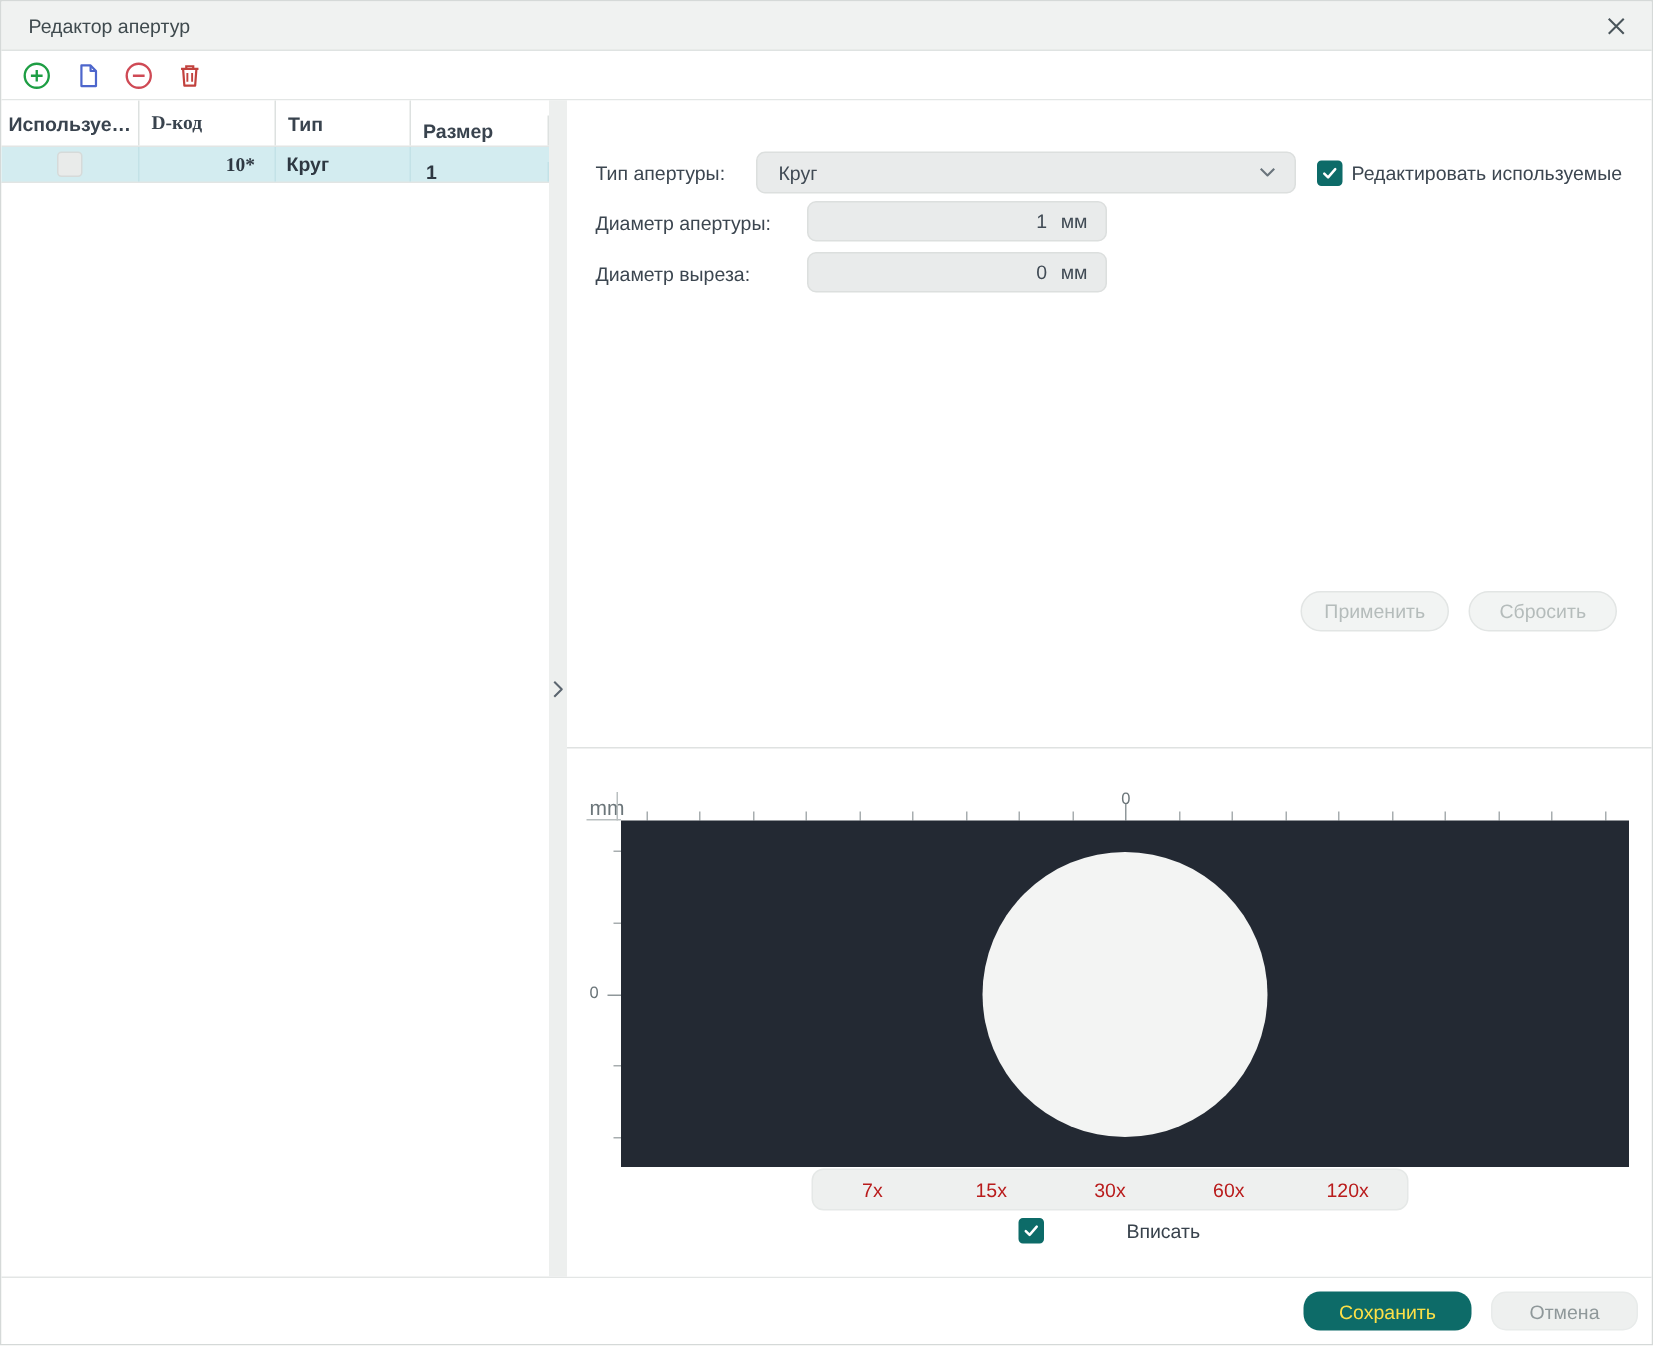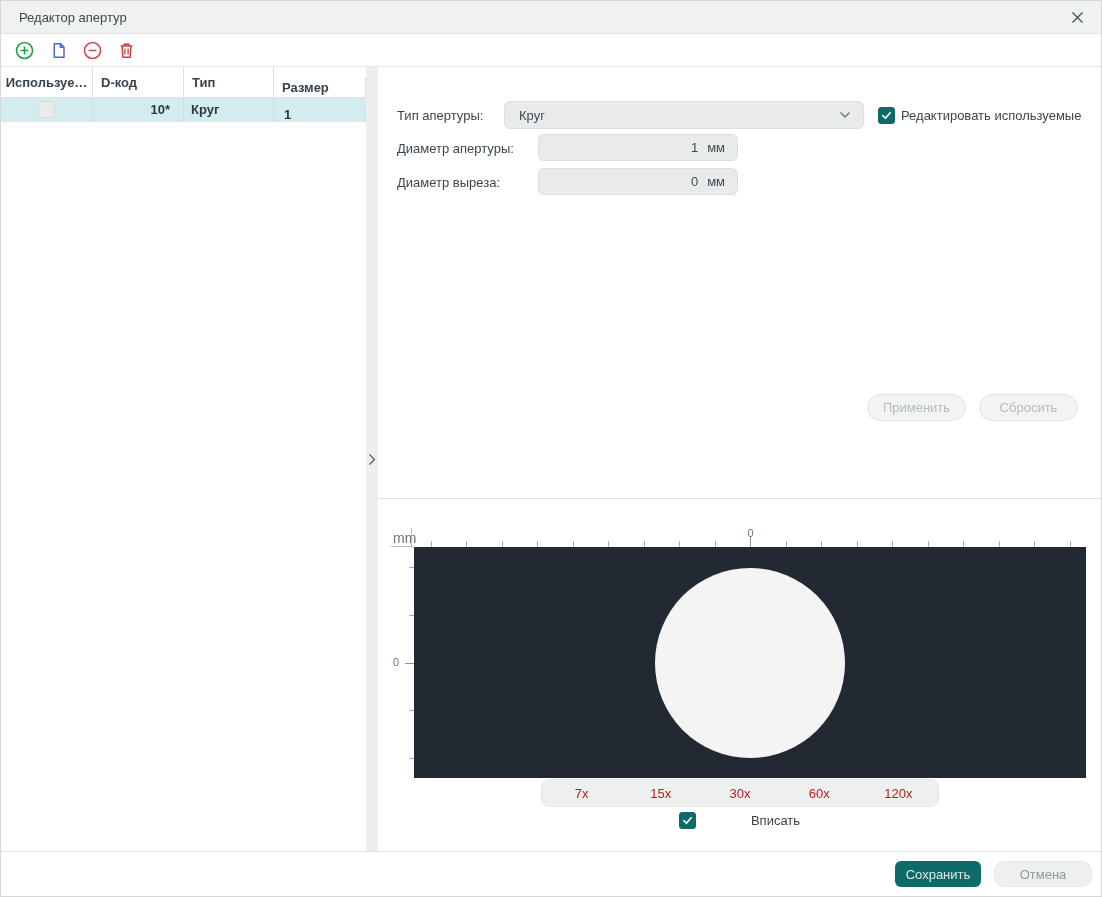--- a/index.html
+++ b/index.html
@@ -17,21 +17,21 @@
   .tool-icon { width:24px; height:24px; display:flex; align-items:center; justify-content:center; cursor:pointer; }
 
   
   .main { flex:1; display:flex; min-height:0; }
   .table-panel { width:365px; background:#fff; flex:0 0 auto; }
   .grid-header { display:flex; height:31px; border-bottom:1px solid #e2e5e4; }
   .grid-header .hcell { border-right:1px solid #dde1e0; display:flex; align-items:center; padding:0 8px; font-weight:600; color:#39434e; white-space:nowrap; overflow:hidden; }
   .grid-row { display:flex; height:24px; background:#d3ecf0; border-bottom:1px solid #e2e5e4; }
   .grid-row .cell { border-right:1px solid #c3e2e7; display:flex; align-items:center; font-weight:700; color:#2e3842; }
   .c0 { width:92px; justify-content:center; }
-  .c1 { width:91px; justify-content:flex-end; padding-right:13px; }
+  .c1 { width:91px; justify-content:flex-end; padding-right:13px;font-family:Liberation Serif, serif; }
   .c2 { width:90px; padding-left:7px; }
   .c3 { width:92px; padding-left:10px;margin-top:10px; }
   .row-checkbox { width:17px; height:17px; background:#e9ebea; border:1px solid #d6dad9; border-radius:3px; }
 
   .splitter { width:12px; background:#edefee; flex:0 0 auto; display:flex; align-items:center; justify-content:center; cursor:pointer; }
 
   .right-panel { flex:1; position:relative; background:#fff; }
   .form-label { position:absolute; left:19px; color:#3c4650; }
   .dropdown { position:absolute; left:126px; top:34px; width:360px; height:28px; background:#e9ebeb; border:1px solid #dcdfde; border-radius:6px; display:flex; align-items:center; padding:0 12px 0 14px; color:#414b55; cursor:pointer; }
   .dropdown .dd-spacer { flex:1; }
@@ -57,21 +57,21 @@
   .vtick.major { width:9px; background:#8f979a; }
   .preview-canvas { position:absolute; left:36px; top:480px; width:672px; height:231px; background:#232933; overflow:hidden; cursor:crosshair; }
   .aperture-shape { position:absolute; left:241px; top:21px; width:190px; height:190px; border-radius:50%; background:#f3f4f3; }
   .zoom-bar { position:absolute; left:163px; top:712px; width:398px; height:28px; background:#eef0ef; border:1px solid #e5e8e7; border-radius:8px; display:flex; }
   .zoom-seg { flex:1; display:flex; align-items:center; justify-content:center; color:#b91c1c; cursor:pointer; }
   .fit-row { position:absolute; left:0; top:745px; width:100%; display:flex; align-items:center; justify-content:center; gap:7px; }
   .fit-row .fit-label { color:#38424c;margin-left:48px; }
 
   
   .bottom-bar { height:45px; border-top:1px solid #e3e6e5; background:#fff; display:flex; align-items:center; justify-content:flex-end; gap:13px; padding-right:9px; flex:0 0 auto; }
-  .btn-primary { width:86px; height:26px; background:#0d6b68; color:#e5e5e5; border:none; border-radius:6px; display:flex; align-items:center; justify-content:center; cursor:pointer; }
+  .btn-primary { width:112px; height:26px; background:#0d6b68; color:#fde047; border:none; border-radius:11px; display:flex; align-items:center; justify-content:center; cursor:pointer; }
   .btn-cancel { width:98px; height:26px; background:#eef0ef; color:#8f989a; border:1px solid #e8ebea; border-radius:10px; display:flex; align-items:center; justify-content:center; cursor:pointer; }
 </style>
 </head>
 <body>
 
 <div class="dialog">
 
   <div class="titlebar">
     <span class="title">Редактор апертур</span>
     <span class="spacer"></span>

